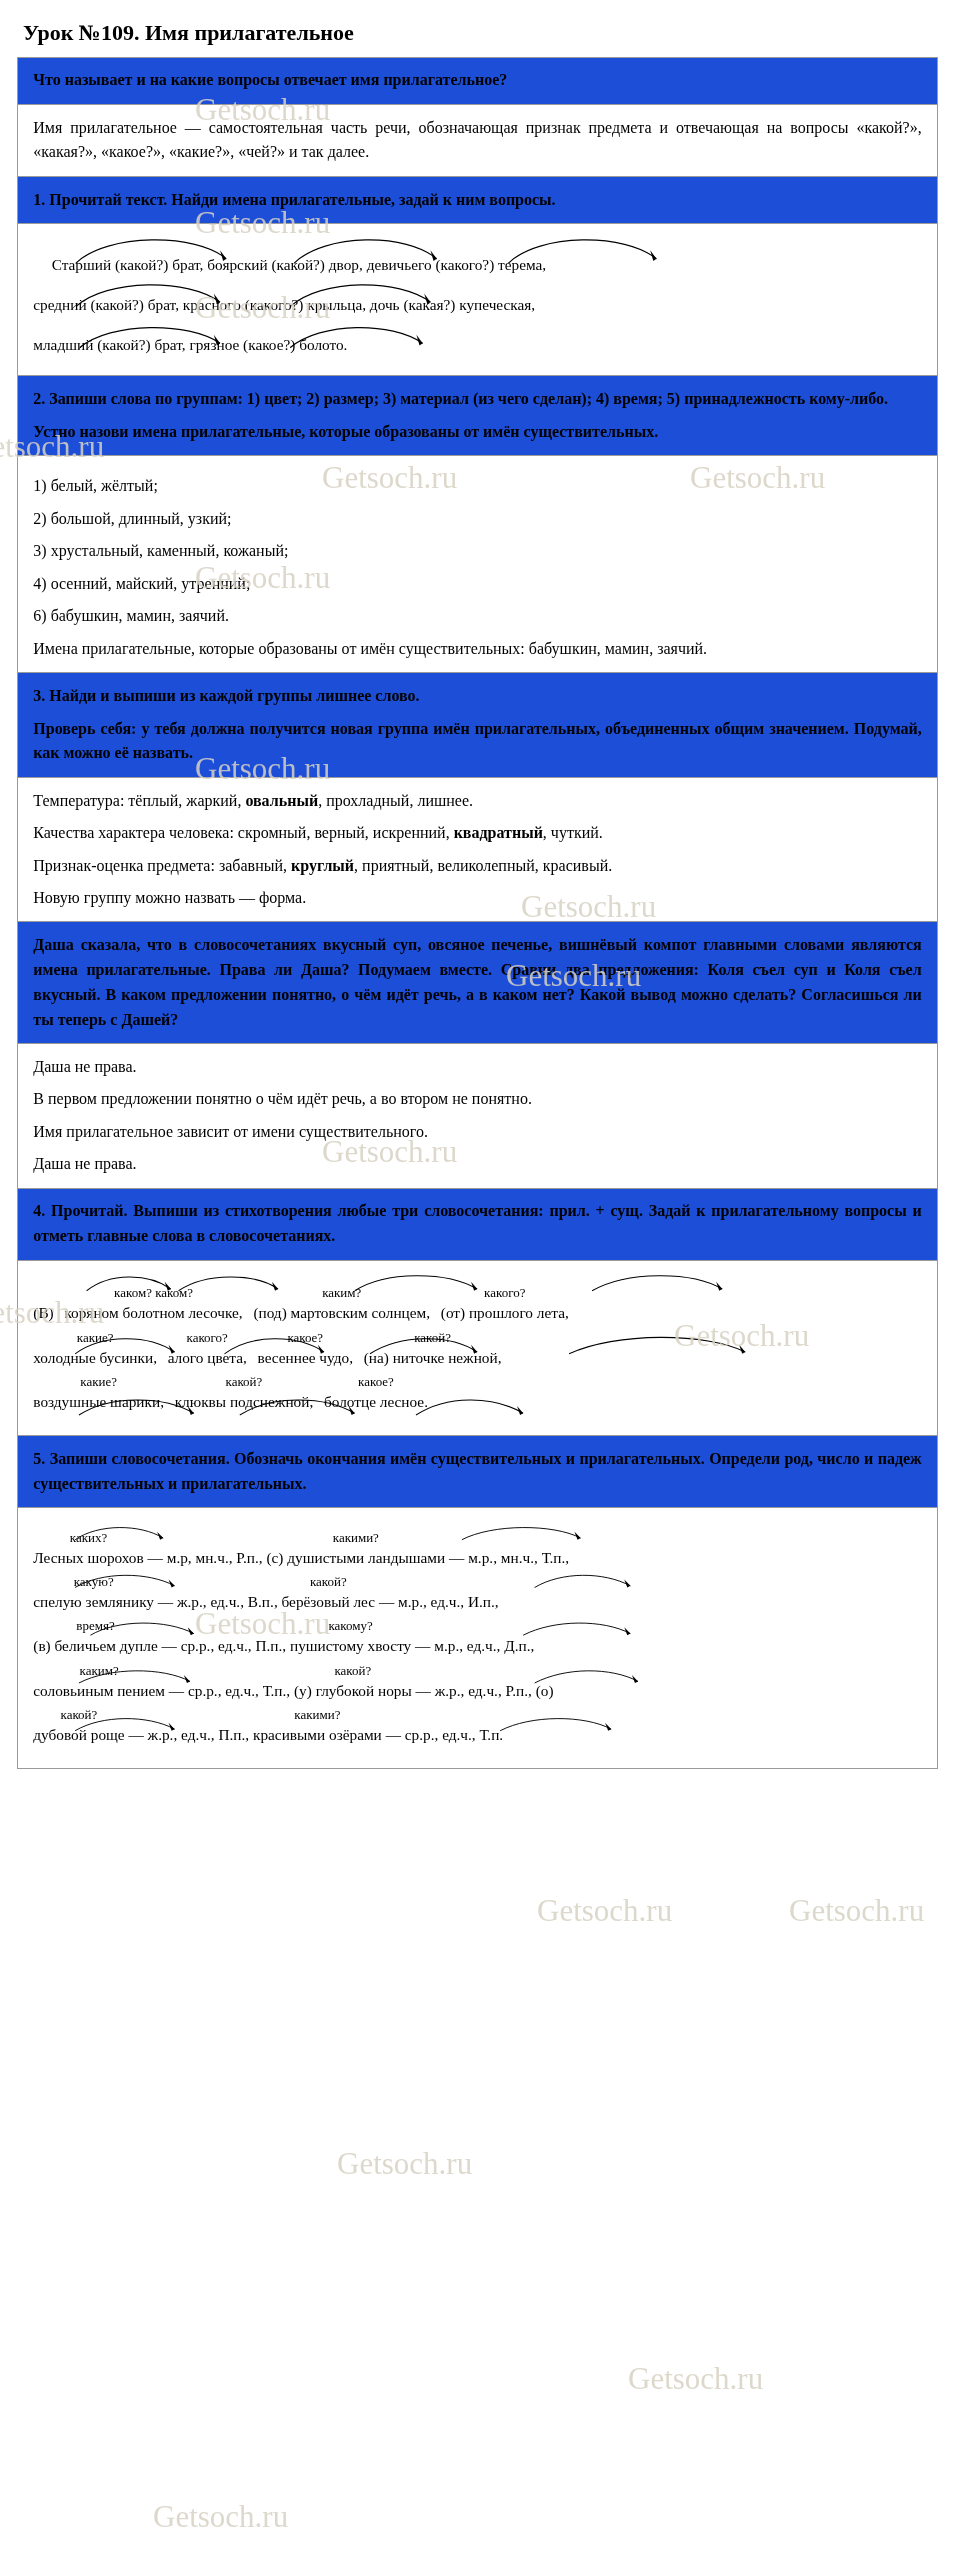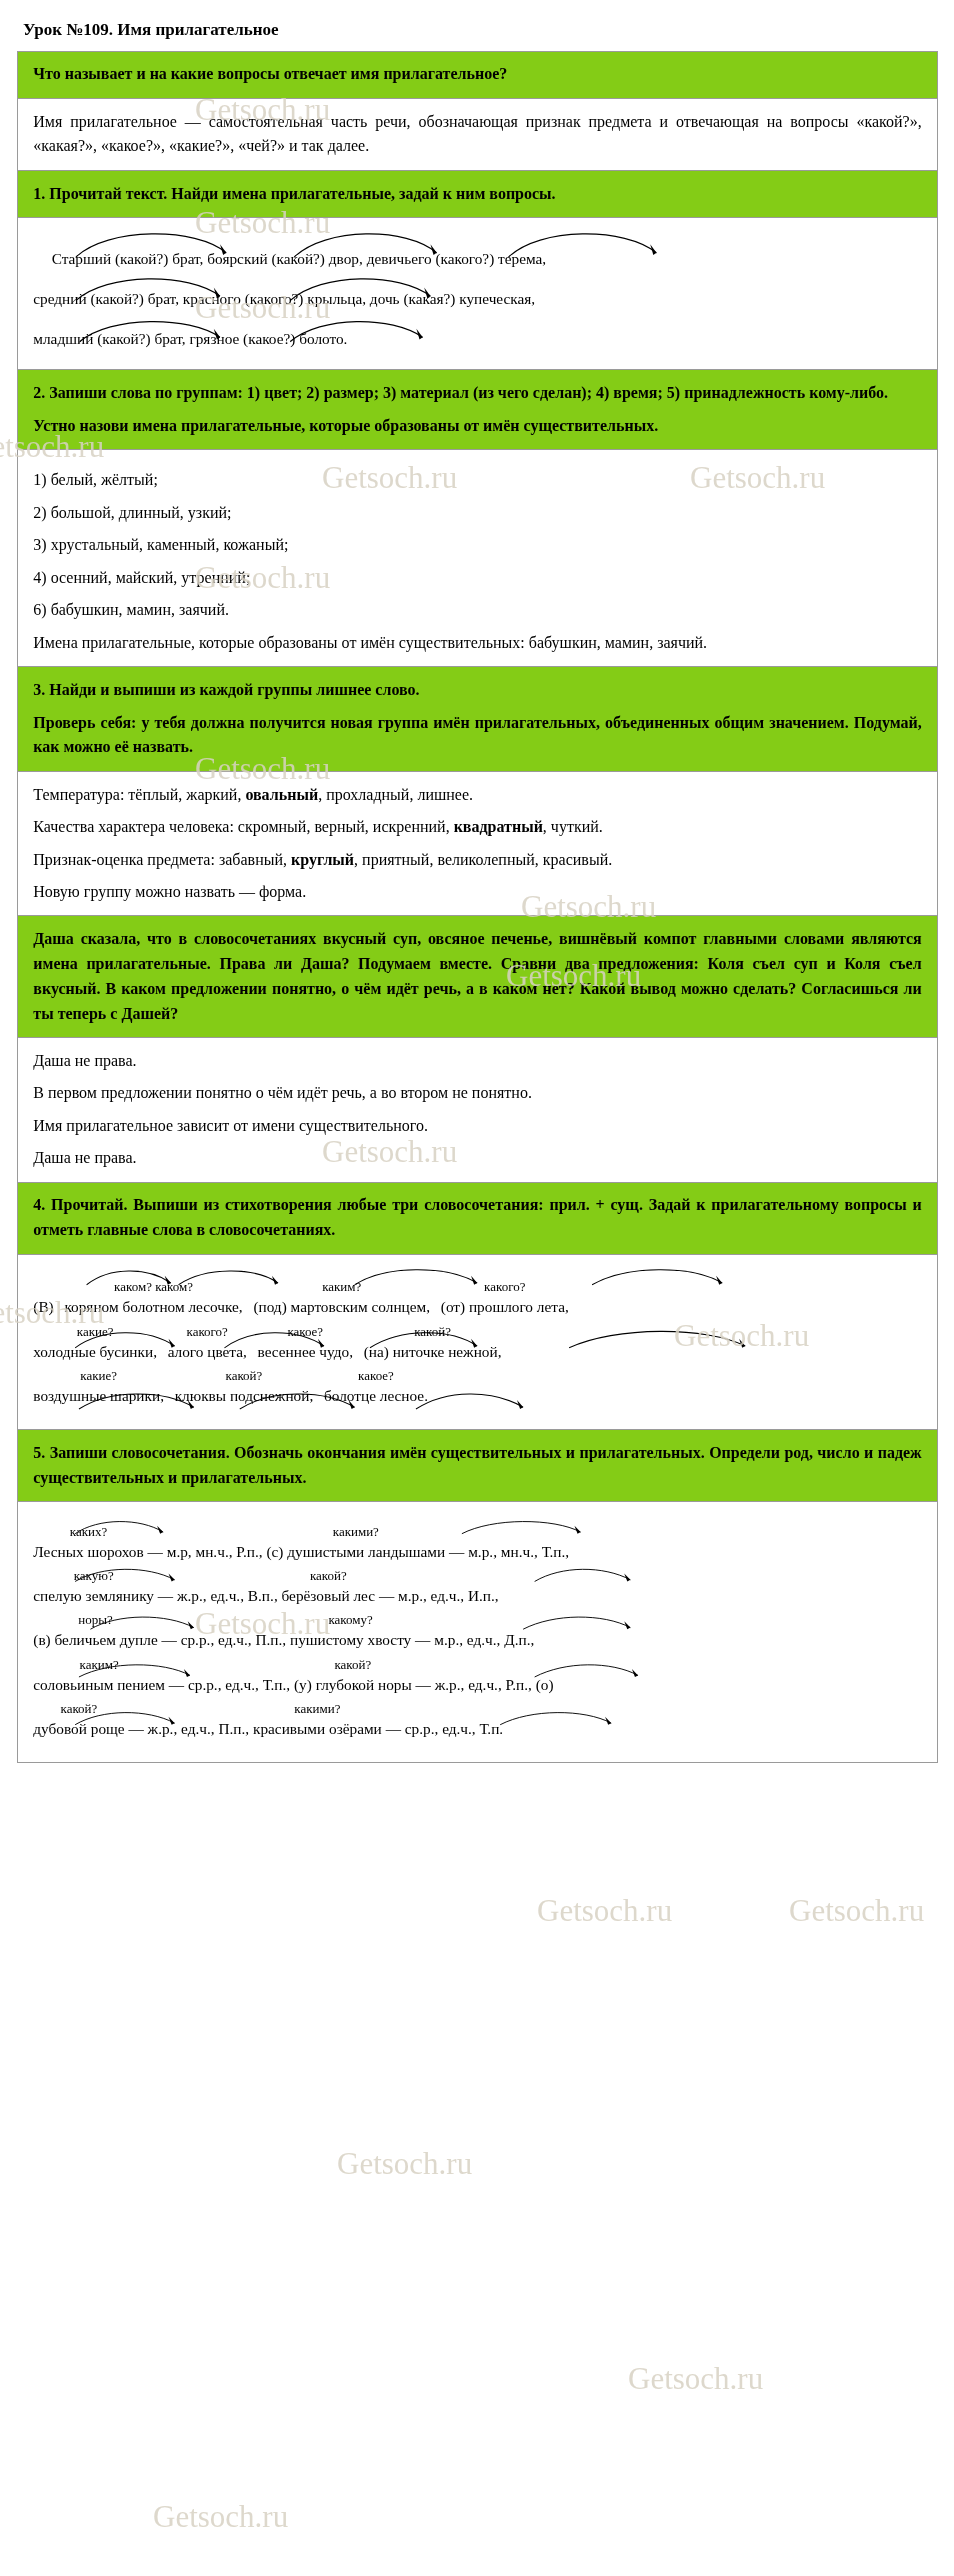--- a/index.html
+++ b/index.html
@@ -13,35 +13,35 @@
     min-height: 2576px;
     position: relative;
   }
   .page {
     width: 955px;
     padding: 14px 17px 23px 17px;
     position: relative;
   }
   h1.lesson-title {
     font-family: "Liberation Serif", serif;
-    font-size: 17px;
+    font-size: 22px;
     font-weight: bold;
     margin: 6.1px 0 10.7px 6.1px;
     color: #000;
   }
   .block {
     border: 0.8px solid #9a9a9a;
     border-bottom: none;
     padding: 10.7px 15.3px;
     font-size: 16px;
     line-height: 1.55;
     color: #000;
   }
   .block:last-of-type { border-bottom: 0.8px solid #9a9a9a; }
-  .block.tinted { background: #84cc16; }
+  .block.tinted { background: #1d4ed8; }
   .block.plain { background: #ffffff; }
   .block.bold { font-weight: bold; text-align: justify; }
   .block p { margin: 0 0 7.7px 0; text-align: justify; }
   .block p:last-child { margin-bottom: 0; }
 
   
   .wm {
     position: absolute;
     font-family: "Liberation Serif", serif;
     font-size: 31px;
@@ -275,21 +275,21 @@
       </div>
 
       <div class="exline tight">
         <span class="mk"><span class="q">какую?</span><span>спелую землянику</span></span>
         <span>— ж.р., ед.ч., В.п.,</span>
         <span class="mk"><span class="q">какой?</span><span>берёзовый лес</span></span>
         <span>— м.р., ед.ч., И.п.,</span>
       </div>
 
       <div class="exline tight">
-        <span class="mk"><span class="q">норы?</span><span>(в) беличьем дупле</span></span>
+        <span class="mk"><span class="q">время?</span><span>(в) беличьем дупле</span></span>
         <span>— ср.р., ед.ч., П.п.,</span>
         <span class="mk"><span class="q">какому?</span><span>пушистому хвосту</span></span>
         <span>— м.р., ед.ч., Д.п.,</span>
       </div>
 
       <div class="exline tight">
         <span class="mk"><span class="q">каким?</span><span>соловьиным пением</span></span>
         <span>— ср.р., ед.ч., Т.п.,</span>
         <span class="mk"><span class="q">какой?</span><span>(у) глубокой норы</span></span>
         <span>— ж.р., ед.ч., Р.п., (о)</span>

